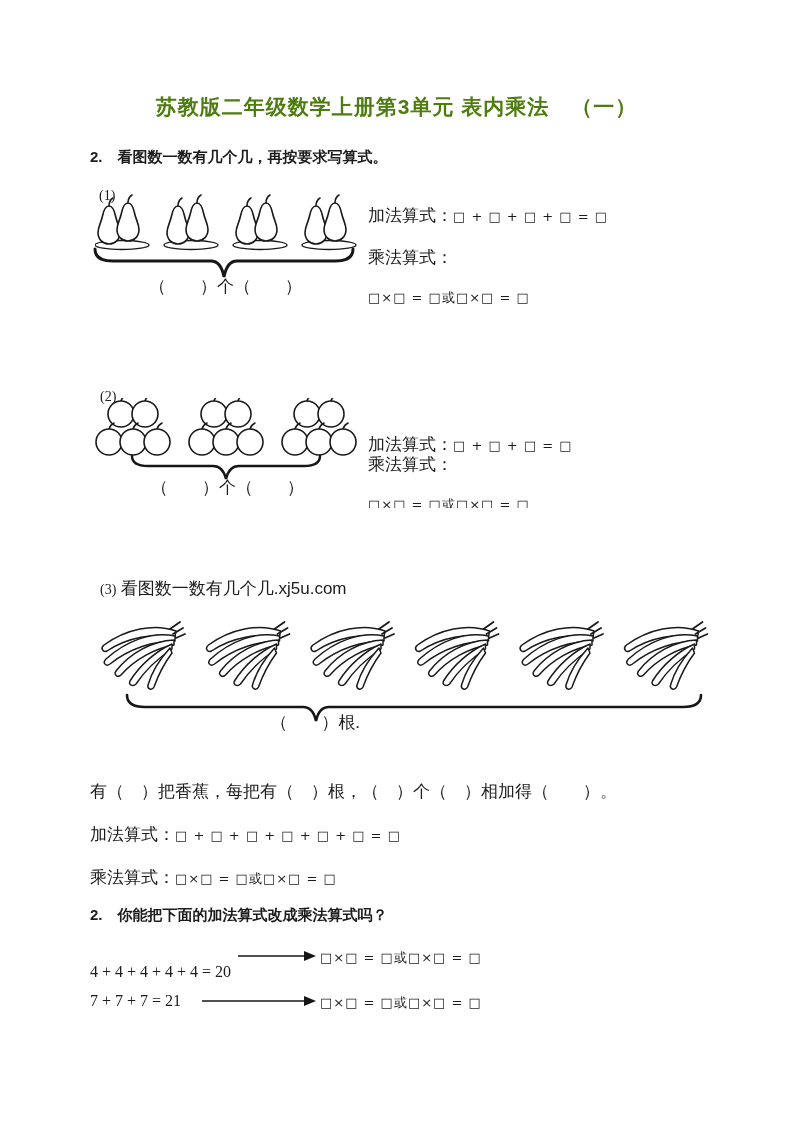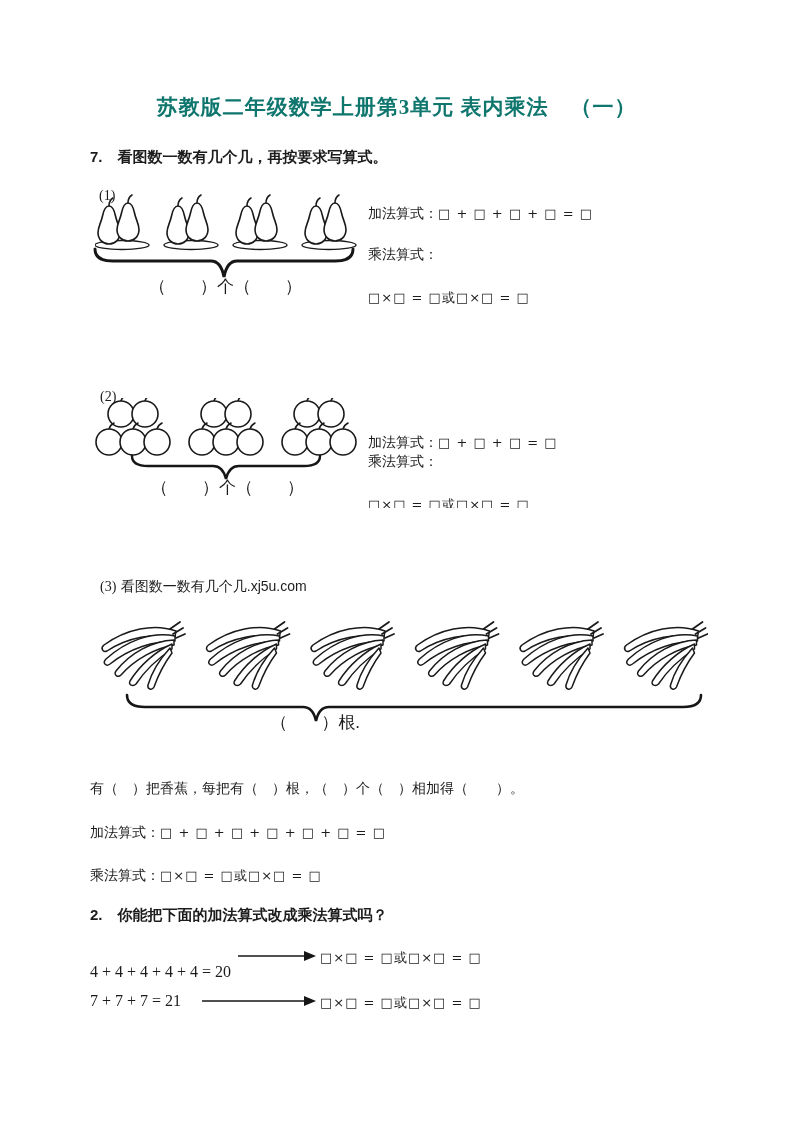--- a/index.html
+++ b/index.html
@@ -2,36 +2,36 @@
 <html><head>
 <meta charset="utf-8">
 <style>
   html,body{margin:0;padding:0;background:#fff;}
   .page{position:relative;width:793px;height:1122px;background:#ffffff;overflow:hidden;
         font-family:"Liberation Sans","DejaVu Sans",sans-serif;color:#1c1c1c;}
   .abs{position:absolute;white-space:nowrap;}
   .title{font-size:21px;font-weight:bold;letter-spacing:1px;left:0;right:0;text-align:center;}
   .qhead{font-size:15px;font-weight:bold;}
   .plabel{font-family:"Liberation Serif","DejaVu Serif",serif;font-size:14px;}
-  .body-cn{font-size:14px;}
+  .body-cn{font-size:17px;}
   .eq{font-family:"DejaVu Sans",sans-serif;font-size:13px;letter-spacing:1px;}
   .caption{font-family:"Liberation Serif","DejaVu Serif",serif;font-size:17px;text-align:center;}
   .serif{font-family:"Liberation Serif","DejaVu Serif",serif;font-size:16px;}
   .clip{overflow:hidden;height:11px;}
   .clip .eq{display:block;line-height:15px;}
   svg{display:block;}
 </style>
 </head>
 <body>
 
 <div class="page">
 
-  <div class="abs title" style="top: 93px; color: #0f766e; font-family: Liberation Serif, serif;">苏教版二年级数学上册第3单元 表内乘法　（一）</div>
-
-  <div class="abs qhead" style="left:90px;top:148px;">7.　看图数一数有几个几，再按要求写算式。</div>
+  <div class="abs title" style="top: 93px; color: #4d7c0f;">苏教版二年级数学上册第3单元 表内乘法　（一）</div>
+
+  <div class="abs qhead" style="left:90px;top:148px;">2.　看图数一数有几个几，再按要求写算式。</div>
 
   <div class="abs plabel" style="left:99px;top:188px;">(1)</div>
   <svg id="pears-svg" class="abs" style="left:95px;top:194px;" width="272" height="62" viewBox="0 0 272 62">
       <g transform="translate(0,0)">
         <ellipse fill="#ffffff" stroke="#1a1a1a" stroke-width="1.4" stroke-linejoin="round" stroke-linecap="round" cx="27" cy="51" rx="27" ry="4.5"></ellipse>
         <g transform="translate(0,3)">
           <path d="M14,9 C14,5 15.5,2.5 18,1" fill="none" stroke="#1a1a1a" stroke-width="1.6" stroke-linecap="round"></path>
           <path fill="#ffffff" stroke="#1a1a1a" stroke-width="1.6" stroke-linejoin="round" stroke-linecap="round" d="M14,9 C10,9 8.5,14 7.5,19 C6,26 3,30 3,35.5 C3,42.5 8,47 14,47 C20,47 25,42.5 25,35.5 C25,30 22,26 20.5,19 C19.5,14 18,9 14,9 Z"></path>
         </g>
         <g transform="translate(19,0)">

